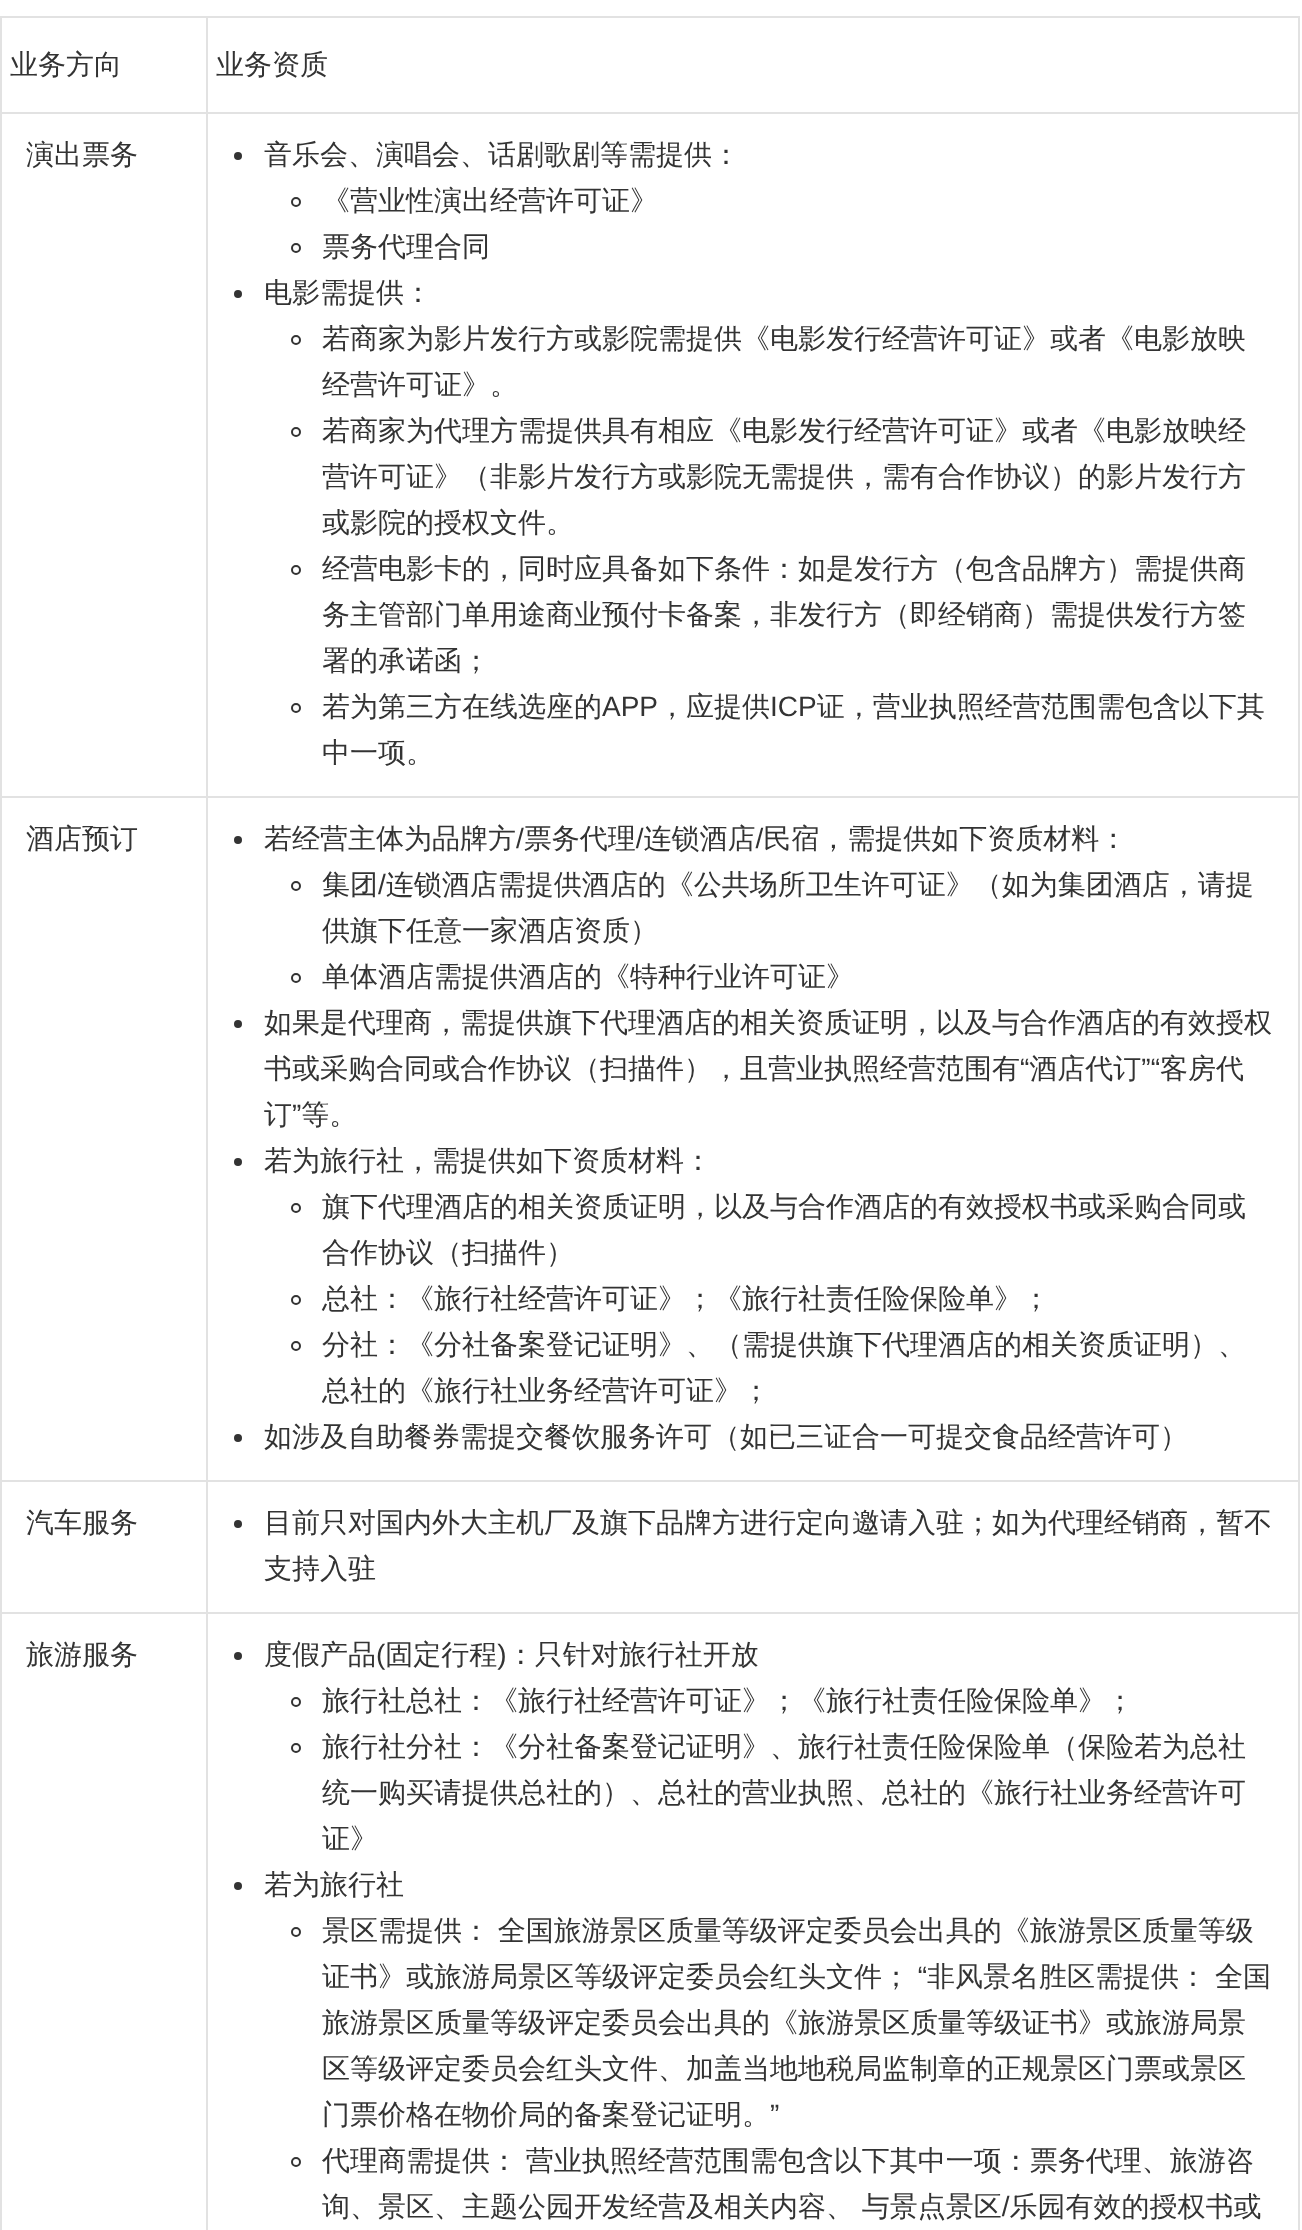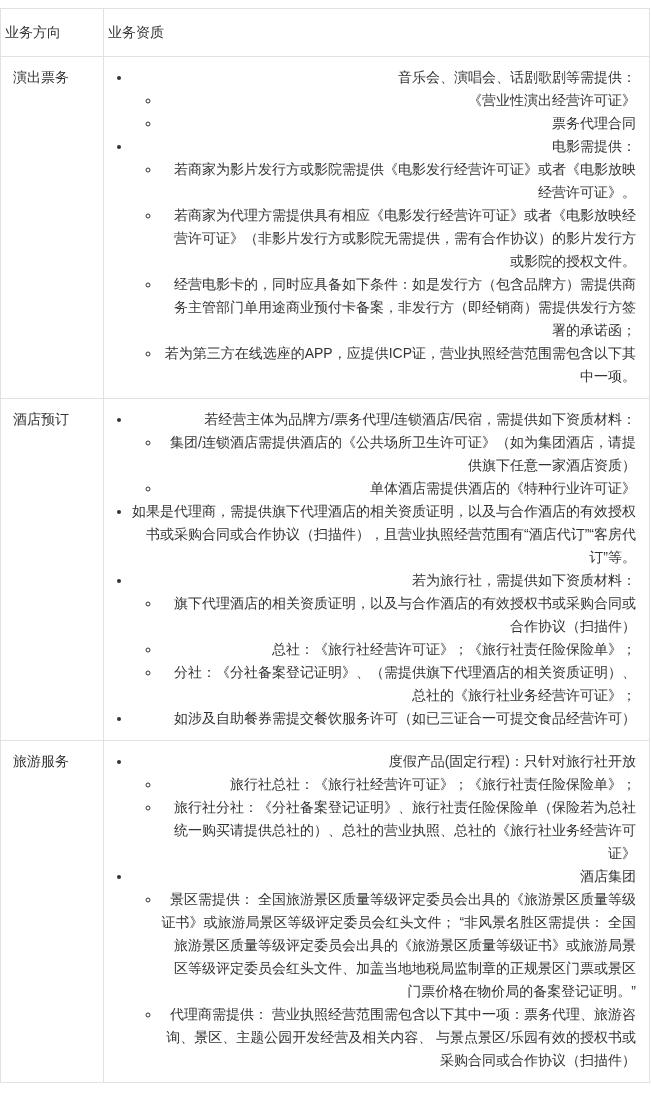--- a/index.html
+++ b/index.html
@@ -23,21 +23,21 @@
     text-align: left;
     vertical-align: top;
     font-weight: normal;
     font-size: 14px;
     line-height: 23px;
     color: #333333;
   }
   .qual-table th { padding: 12px 4px; }
   .qual-table td { padding: 9px 13px 10px 13px; }
   .qual-table td.cat-cell { padding: 9px 12px; }
-  ul { margin: 0; text-align: right; }
+  ul { margin: 0; }
   ul.lv1 { padding-left: 15px; list-style-type: disc; }
   ul.lv2 { padding-left: 29px; list-style-type: circle; }
   li { margin: 0; padding: 0; }
   li::marker { color: #333333; font-size: 13px; }
 </style>
 </head>
 <body>
 
 <div class="page">
   <table class="qual-table">
@@ -81,28 +81,36 @@
               <li><span>若为旅行社，需提供如下资质材料：</span><ul class="lv2">
                   <li>旗下代理酒店的相关资质证明，以及与合作酒店的有效授权书或采购合同或合作协议（扫描件）</li>
                   <li>总社：《旅行社经营许可证》；《旅行社责任险保险单》；</li>
                   <li>分社：《分社备案登记证明》、（需提供旗下代理酒店的相关资质证明）、总社的《旅行社业务经营许可证》；</li>
                 </ul></li>
               <li><span>如涉及自助餐券需提交餐饮服务许可（如已三证合一可提交食品经营许可）</span></li>
             </ul>
           </td>
         </tr>
         <tr>
+          <td class="cat-cell">汽车服务</td>
+          <td>
+            <ul class="lv1">
+              <li><span>目前只对国内外大主机厂及旗下品牌方进行定向邀请入驻；如为代理经销商，暂不支持入驻</span></li>
+            </ul>
+          </td>
+        </tr>
+        <tr>
           <td class="cat-cell">旅游服务</td>
           <td>
             <ul class="lv1">
               <li><span>度假产品(固定行程)：只针对旅行社开放</span><ul class="lv2">
                   <li>旅行社总社：《旅行社经营许可证》；《旅行社责任险保险单》；</li>
                   <li>旅行社分社：《分社备案登记证明》、旅行社责任险保险单（保险若为总社统一购买请提供总社的）、总社的营业执照、总社的《旅行社业务经营许可证》</li>
                 </ul></li>
-              <li><span>酒店集团</span><ul class="lv2">
+              <li><span>若为旅行社</span><ul class="lv2">
                   <li>景区需提供： 全国旅游景区质量等级评定委员会出具的《旅游景区质量等级证书》或旅游局景区等级评定委员会红头文件； “非风景名胜区需提供： 全国旅游景区质量等级评定委员会出具的《旅游景区质量等级证书》或旅游局景区等级评定委员会红头文件、加盖当地地税局监制章的正规景区门票或景区门票价格在物价局的备案登记证明。”</li>
                   <li>代理商需提供： 营业执照经营范围需包含以下其中一项：票务代理、旅游咨询、景区、主题公园开发经营及相关内容、 与景点景区/乐园有效的授权书或采购合同或合作协议（扫描件）</li>
                 </ul></li>
             </ul>
           </td>
         </tr>
       </tbody>
   </table>
 </div>
 

